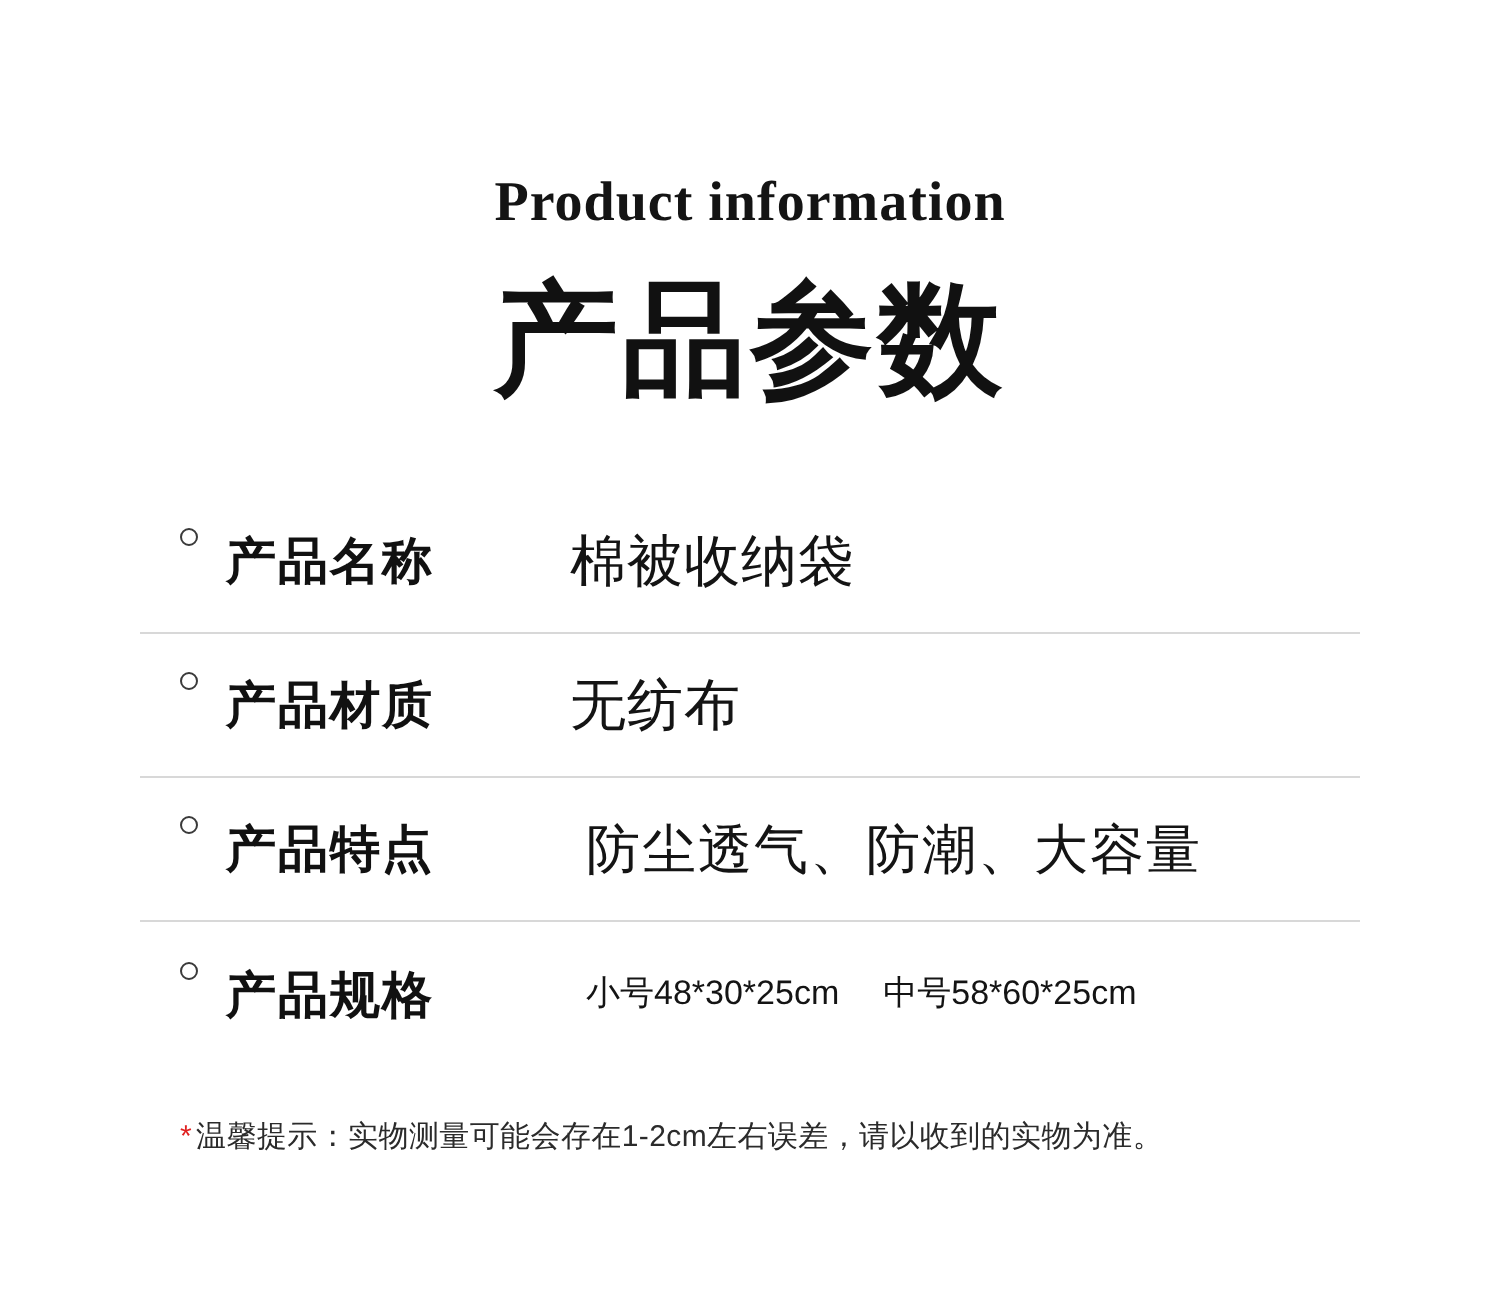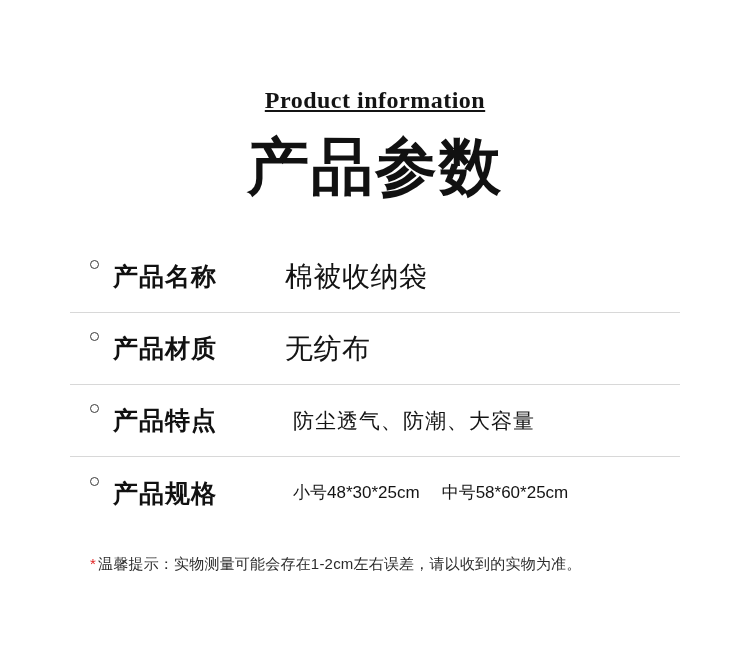--- a/index.html
+++ b/index.html
@@ -20,25 +20,24 @@
     height: 658px;
     box-sizing: border-box;
   }
   .header {
     text-align: center;
     padding-top: 88px;
   }
   .header-en {
     font-family: "Liberation Serif", serif;
     font-weight: bold;
-    font-size: 24px;
+    font-size: 28px;
     letter-spacing: 0.5px;
     color: #141414;
     line-height: 1;
-    text-decoration: underline;
   }
   .header-cn {
     font-family: "Liberation Sans", sans-serif;
     font-weight: bold;
     font-size: 62px;
     letter-spacing: 2px;
     color: #111111;
     line-height: 1.05;
     margin-top: 22px;
   }
@@ -80,21 +79,21 @@
     color: #111111;
     white-space: nowrap;
   }
   .value-cell {
     flex: 1 1 auto;
     font-size: 28px;
     color: #141414;
     letter-spacing: 0.5px;
   }
   .value-cell.big {
-    font-size: 21px;
+    font-size: 27px;
     letter-spacing: 1px;
     padding-left: 8px;
   }
   .sizes {
     display: flex;
     flex-direction: column;
     gap: 6px;
     font-size: 17px;
     color: #141414;
     padding-left: 8px;

